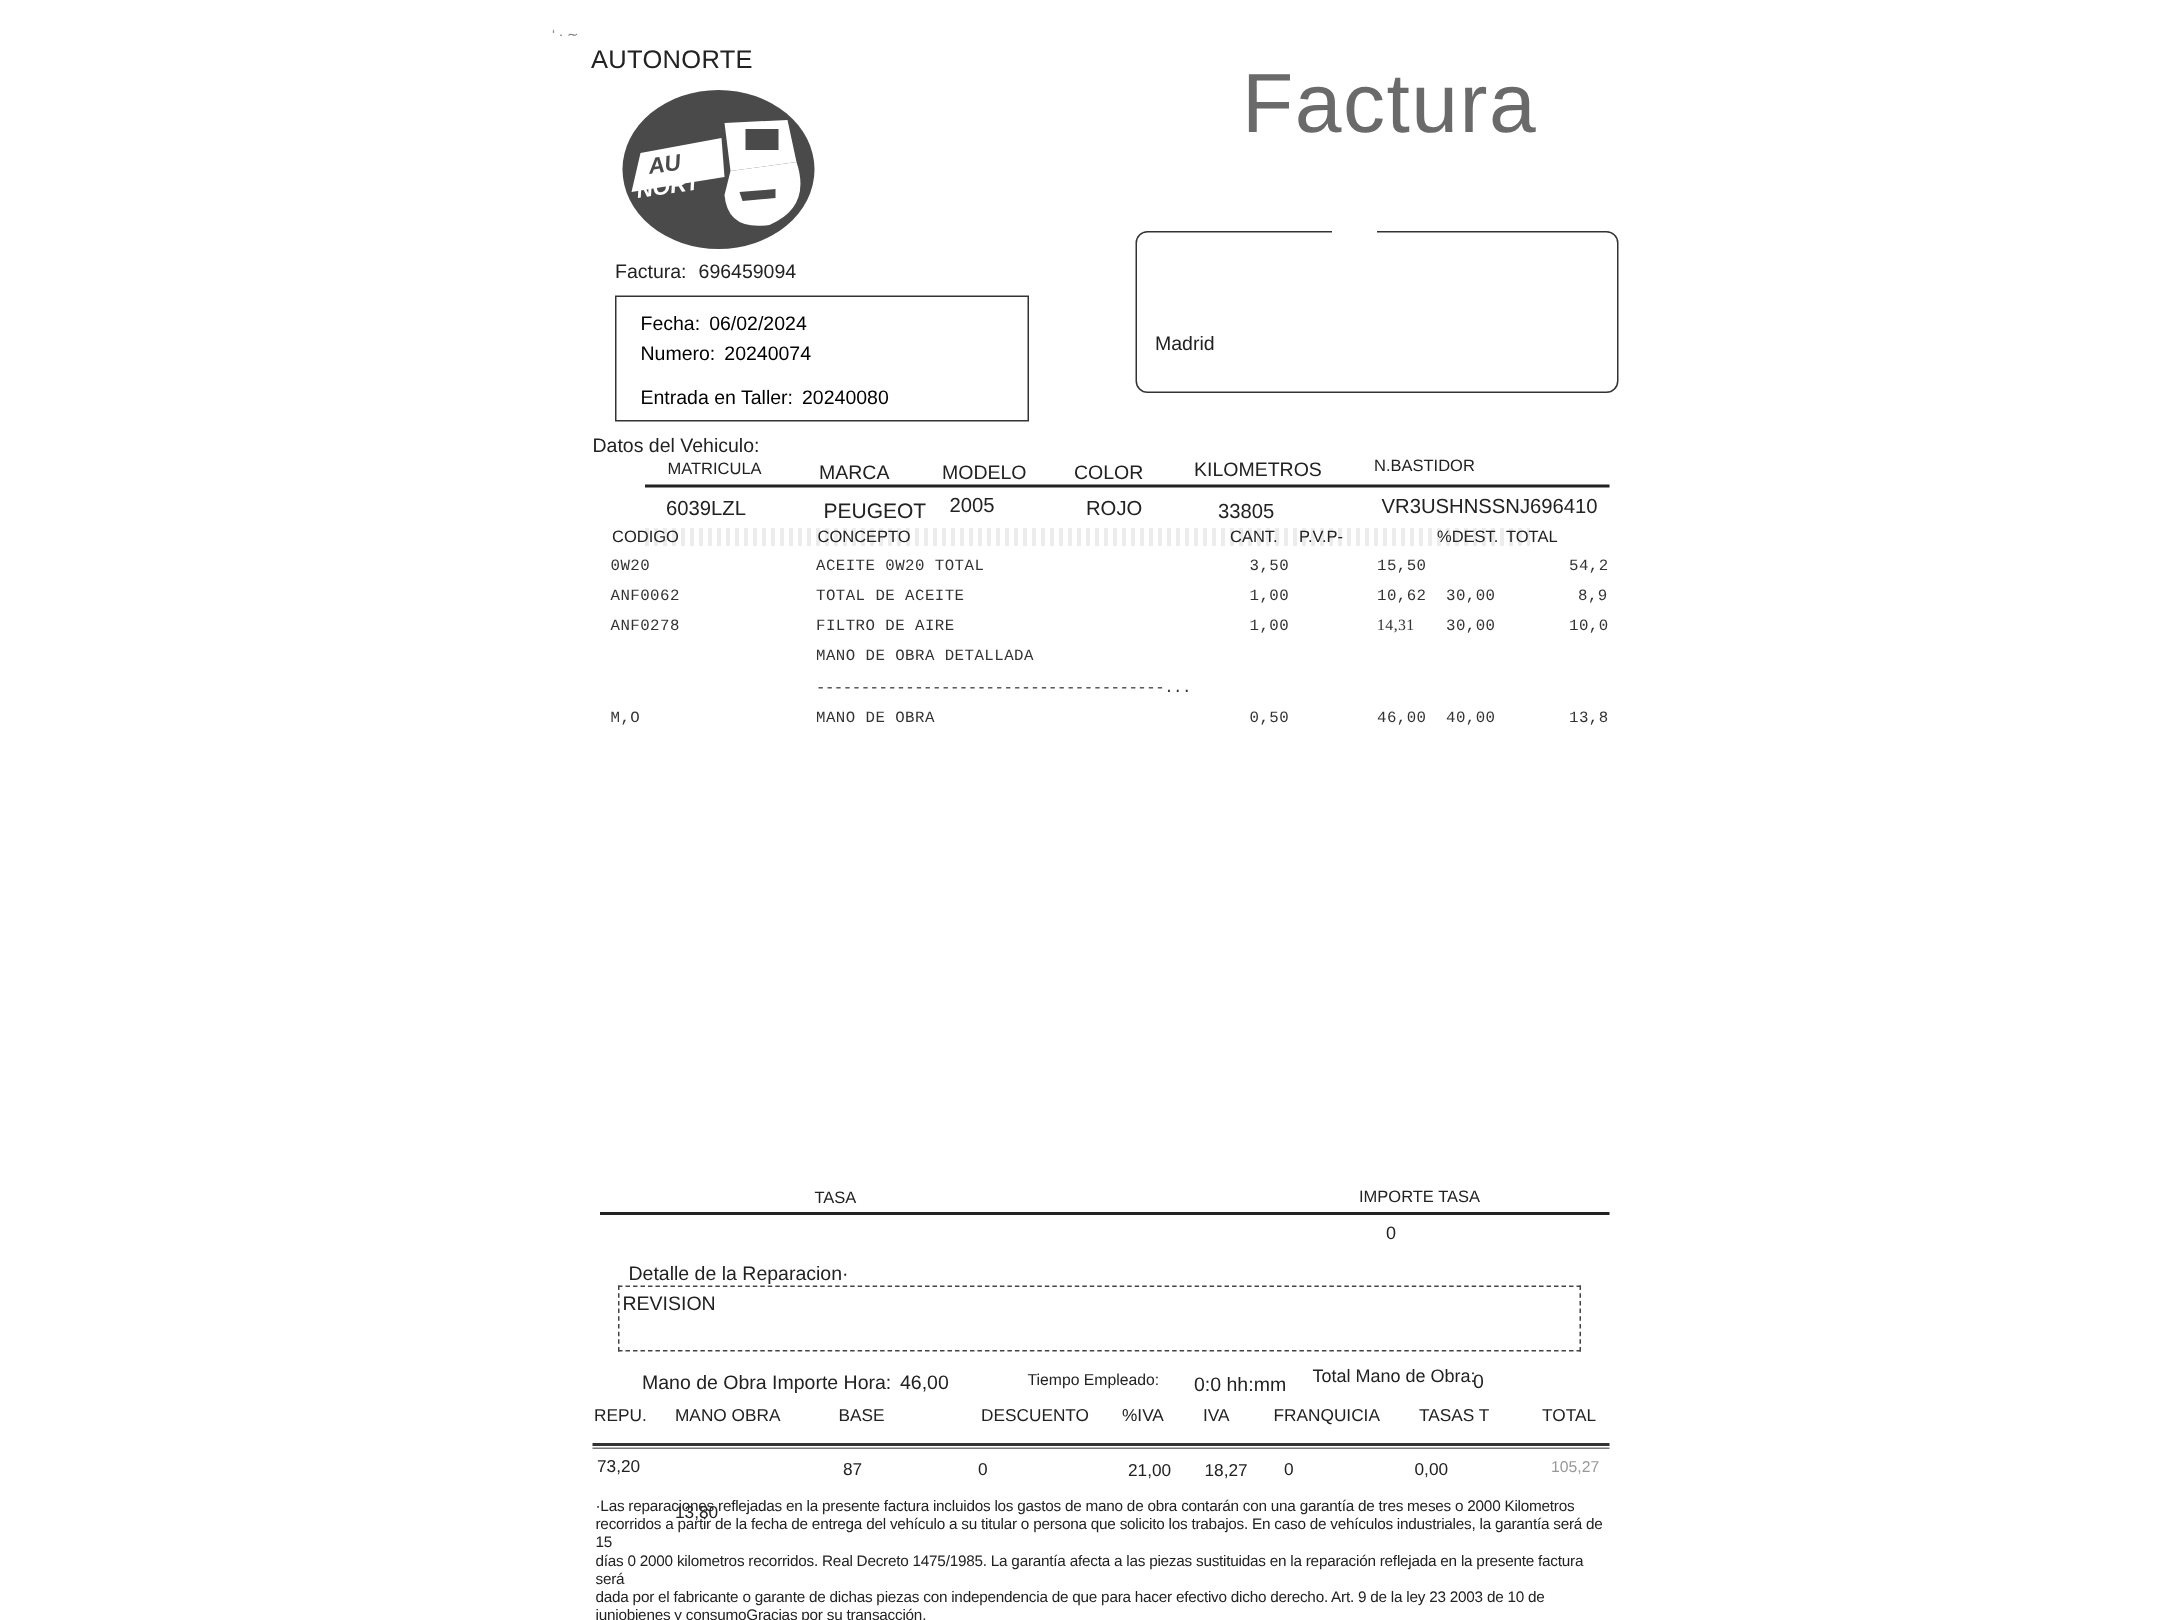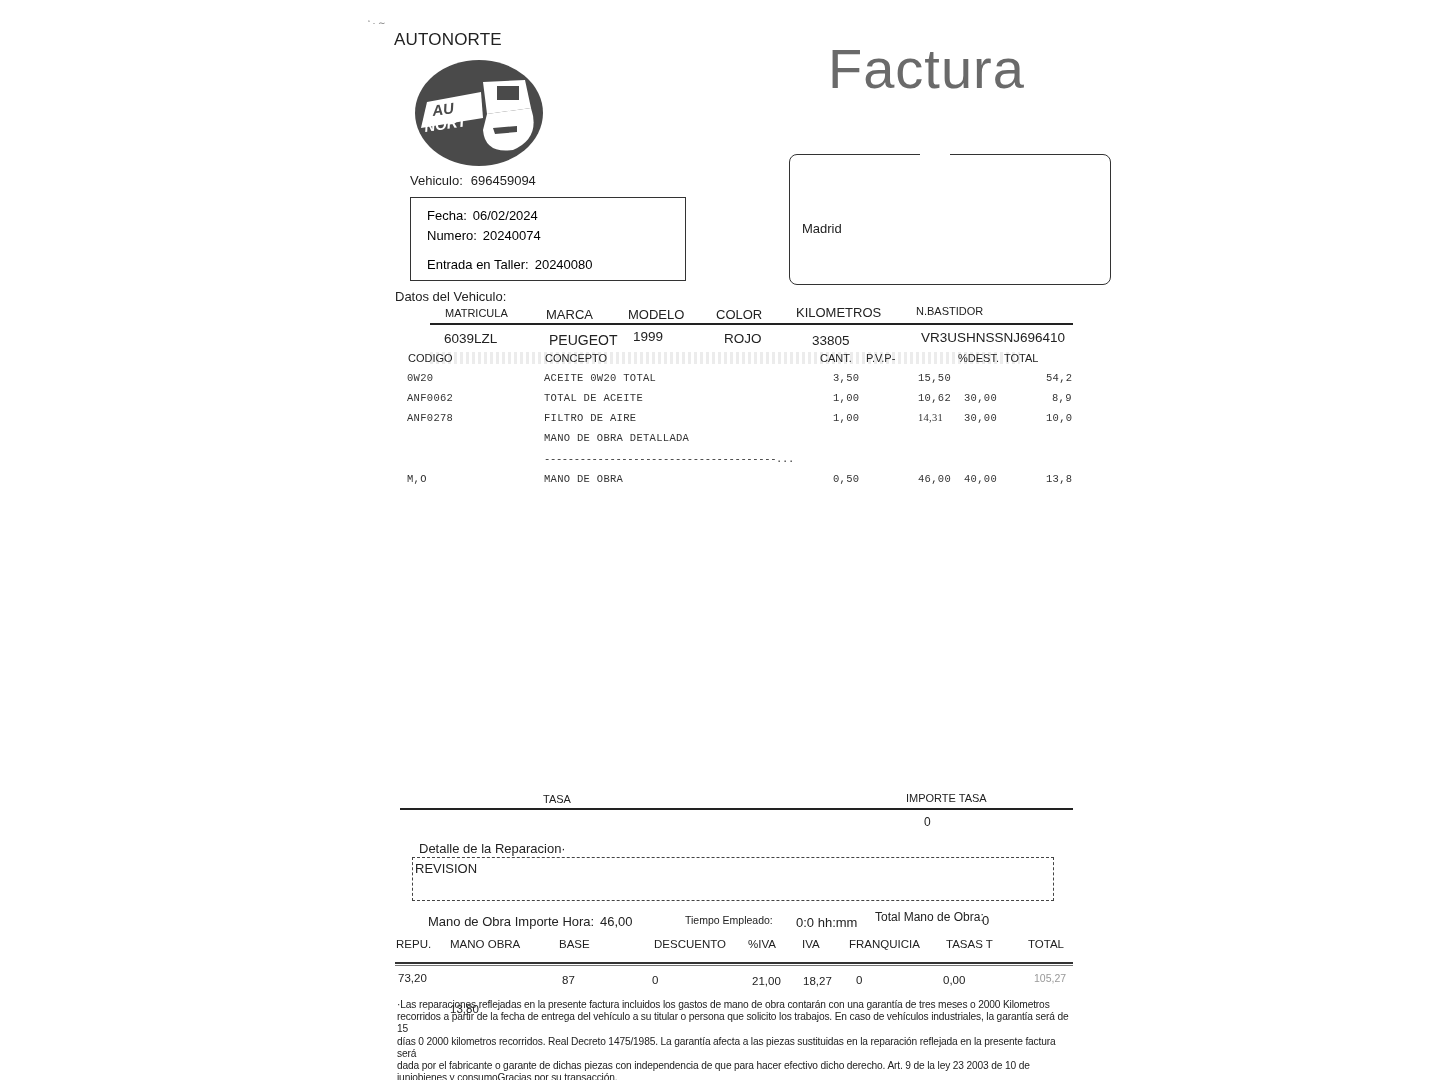--- a/index.html
+++ b/index.html
@@ -9,21 +9,21 @@
   .mono { font-family: "Liberation Mono", monospace; color: #333; font-size: 10.5px; letter-spacing: 0.3px; }
   .company-name { left: 394px; top: 30px; font-size: 17px; color: #222; letter-spacing: 0.2px; }
   .specks { left: 368px; top: 18px; font-size: 9px; color: #777; }
   .logo { left: 413px; top: 58px; width: 132px; height: 110px; }
   .title { left: 828px; top: 36px; font-size: 56px; color: #6a6a6a; letter-spacing: 1px; font-weight: 400; }
   .phone { left: 410px; top: 173px; font-size: 13px; color: #222; }
   .phone span { margin-right: 8px; }
   .info-box { left: 410px; top: 197px; width: 276px; height: 84px; border: 1.5px solid #333; }
   .info-line { position: absolute; left: 16px; font-size: 13px; color: #000000; }
   .info-line .lbl { margin-right: 6px; }
-  .addr-box { left: 789px; top: 154px; width: 322px; height: 131px; border: 1.5px solid #333; border-radius: 8px; }
+  .addr-box { left: 757px; top: 154px; width: 322px; height: 108px; border: 1.5px solid #333; border-radius: 8px; }
   .addr-gap { position: absolute; top: -3px; left: 130px; width: 30px; height: 5px; background: #fff; }
   .addr-city { position: absolute; left: 12px; top: 66px; font-size: 13px; color: #222; }
   .vehicle-title { left: 395px; top: 289px; font-size: 13px; color: #222; }
   .veh-head { top: 307px; color: #222; }
   .veh-rule { left: 430px; top: 323px; width: 643px; height: 2px; background: #222; }
   .veh-val { top: 331px; font-size: 13.5px; color: #222; }
   .items-head { top: 352px; font-size: 11px; color: #222; font-weight: 400; }
   .items-noise { left: 430px; top: 352px; width: 590px; height: 12px; background: repeating-linear-gradient(90deg, rgba(150,150,150,0.18) 0 3px, transparent 3px 6px); }
   .row { position: absolute; left: 0; width: 1440px; }
   .rule-thick { height: 2px; background: #222; }
@@ -52,21 +52,21 @@
     <path d="M74 56 L118 50 Q128 80 100 92 Q72 96 70 72 Z" fill="#ffffff"></path>
     <path d="M80 70 L104 68 L104 74 L82 76 Z" fill="#4a4a4a"></path>
     <text x="20" y="58" font-family="Liberation Sans, sans-serif" font-weight="bold" font-style="italic" font-size="15" fill="#4a4a4a" transform="rotate(-8 20 58)">AU</text>
     <text x="12" y="74" font-family="Liberation Sans, sans-serif" font-weight="bold" font-style="italic" font-size="15" fill="#ffffff" transform="rotate(-8 12 74)">NORT</text>
   </svg>
 </div>
 
 <div class="abs title">Factura</div>
 
 <div class="abs phone">
-  <span>Vehiculo:</span><span>696459094</span>
+  <span>Factura:</span><span>696459094</span>
 </div>
 
 <div class="abs info-box">
   <div class="info-line" style="top:10px;">
     <span class="lbl">Fecha:</span><span>06/02/2024</span>
   </div>
   <div class="info-line" style="top:30px;">
     <span class="lbl">Numero:</span><span>20240074</span>
   </div>
   <div class="info-line" style="top:59px;">
@@ -84,21 +84,21 @@
 <div class="abs veh-head" style="left:445px; font-size:11px;">MATRICULA</div>
 <div class="abs veh-head" style="left:546px; font-size:13px;">MARCA</div>
 <div class="abs veh-head" style="left:628px; font-size:13px;">MODELO</div>
 <div class="abs veh-head" style="left:716px; font-size:13px;">COLOR</div>
 <div class="abs veh-head" style="left:796px; top:305px; font-size:13px;">KILOMETROS</div>
 <div class="abs veh-head" style="left:916px; top:305px; font-size:11px;">N.BASTIDOR</div>
 <div class="abs veh-rule"></div>
 
 <div class="abs veh-val" style="left:444px;">6039LZL</div>
 <div class="abs veh-val" style="left:549px; top:332px; font-size:14px;">PEUGEOT</div>
-<div class="abs veh-val" style="left:633px; top:329px;">1999</div>
+<div class="abs veh-val" style="left:633px; top:329px;">2005</div>
 <div class="abs veh-val" style="left:724px;">ROJO</div>
 <div class="abs veh-val" style="left:812px; top:333px;">33805</div>
 <div class="abs veh-val" style="left:921px; top:330px;">VR3USHNSSNJ696410</div>
 
 <div class="abs items-noise"></div>
 <div class="abs items-head" style="left:408px;">CODIGO</div>
 <div class="abs items-head" style="left:545px;">CONCEPTO</div>
 <div class="abs items-head" style="left:820px;">CANT.</div>
 <div class="abs items-head" style="left:866px;">P.V.P-</div>
 <div class="abs items-head" style="left:958px;">%DEST.</div>

